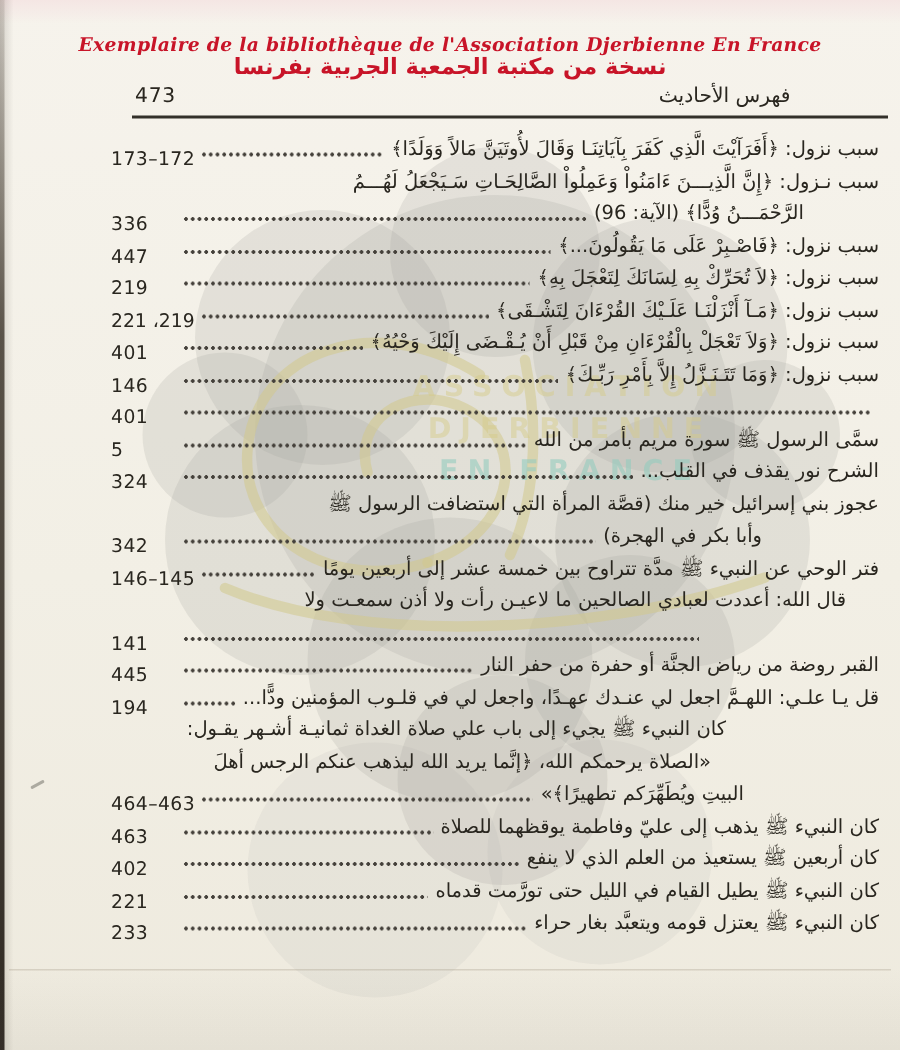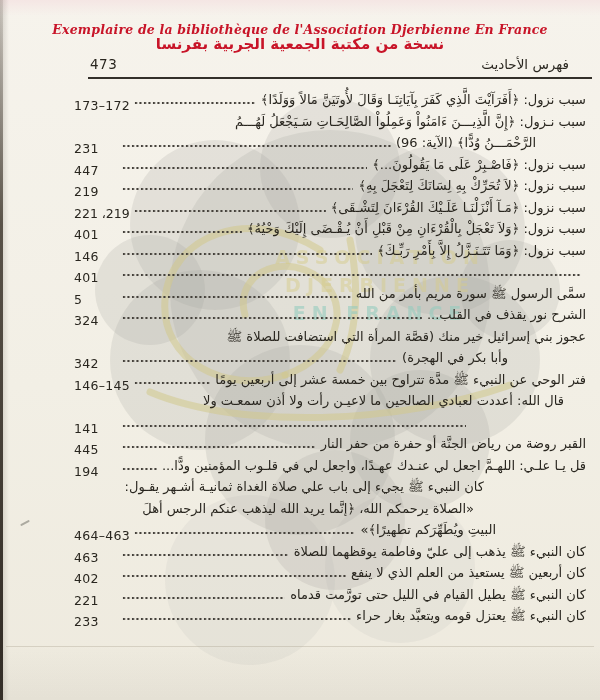--- a/index.html
+++ b/index.html
@@ -24,21 +24,21 @@
   .wmtxt{font-family:"DejaVu Sans",sans-serif;font-weight:bold;font-size:19px;letter-spacing:6px;}
   .wmy{fill:rgba(213,203,136,.48);}
   .wmt{fill:rgba(148,204,190,.60);}
   
   .content{position:absolute;inset:0;z-index:1;border-radius:28px;}
   .stamp{position:absolute;left:0;right:0;text-align:center;}
   .stamp-fr{top:22px;font-family:"DejaVu Serif",serif;font-style:italic;font-weight:bold;
         font-size:12.5px;color:var(--stamp-red,#c81428);letter-spacing:.2px;}
   .stamp-ar{top:35px;font-size:15px;font-weight:bold;color:var(--stamp-red,#c81428);direction:rtl;}
   .pagehead{position:absolute;top:56px;left:0;right:0;display:flex;justify-content:space-between;
-        align-items:baseline;padding:0 31px 0 90px;}
+        align-items:baseline;padding:0 73px 0 90px;}
   .pagenum-hdr{font-size:13.5px;letter-spacing:.5px;}
   .pagetitle{font-size:13.5px;direction:rtl;}
   .rule{position:absolute;top:77px;left:88px;width:504px;height:2px;background:#33302a;}
   .entries{position:absolute;top:89px;left:74px;right:14px;direction:rtl;}
   .row{height:21.5px;display:flex;align-items:center;font-size:13px;line-height:21.5px;}
   .txt{white-space:nowrap;flex:0 0 auto;max-width:100%;text-align:right;}
   .dots{flex:1 1 0;min-width:0;height:4px;align-self:center;margin:7px 5px 0 4px;
         background-image:radial-gradient(circle at 2px 2px,#44403a 1.05px,transparent 1.4px);
         background-size:4.5px 4px;background-repeat:repeat-x;background-position:left bottom;}
   .pg{direction:ltr;unicode-bidi:isolate;font-size:12.5px;min-width:44px;text-align:left;
@@ -98,21 +98,21 @@
   </div>
 
   <div class="row">
     <span class="txt">سبب نـزول: ﴿إِنَّ الَّذِيـــنَ ءَامَنُواْ وَعَمِلُواْ الصَّالِحَـاتِ سَـيَجْعَلُ لَهُـــمُ</span>
 
   </div>
 
   <div class="row" style="padding-right: 50px;">
     <span class="txt">الرَّحْمَـــنُ وُدًّا﴾ (الآية: 96)</span>
     <span class="dots"></span>
-    <span class="pg">231</span>
+    <span class="pg">336</span>
   </div>
 
   <div class="row">
     <span class="txt">سبب نزول: ﴿فَاصْـبِرْ عَلَى مَا يَقُولُونَ...﴾</span>
     <span class="dots"></span>
     <span class="pg">447</span>
   </div>
 
   <div class="row">
     <span class="txt">سبب نزول: ﴿لاَ تُحَرِّكْ بِهِ لِسَانَكَ لِتَعْجَلَ بِهِ﴾</span>
@@ -149,21 +149,21 @@
     <span class="pg">5</span>
   </div>
 
   <div class="row">
     <span class="txt">الشرح نور يقذف في القلب...</span>
     <span class="dots"></span>
     <span class="pg">324</span>
   </div>
 
   <div class="row">
-    <span class="txt">عجوز بني إسرائيل خير منك (قصَّة المرأة التي استضافت للصلاة ﷺ</span>
+    <span class="txt">عجوز بني إسرائيل خير منك (قصَّة المرأة التي استضافت الرسول ﷺ</span>
 
   </div>
 
   <div class="row" style="padding-right: 78px;">
     <span class="txt">وأبا بكر في الهجرة)</span>
     <span class="dots"></span>
     <span class="pg">342</span>
   </div>
 
   <div class="row">

